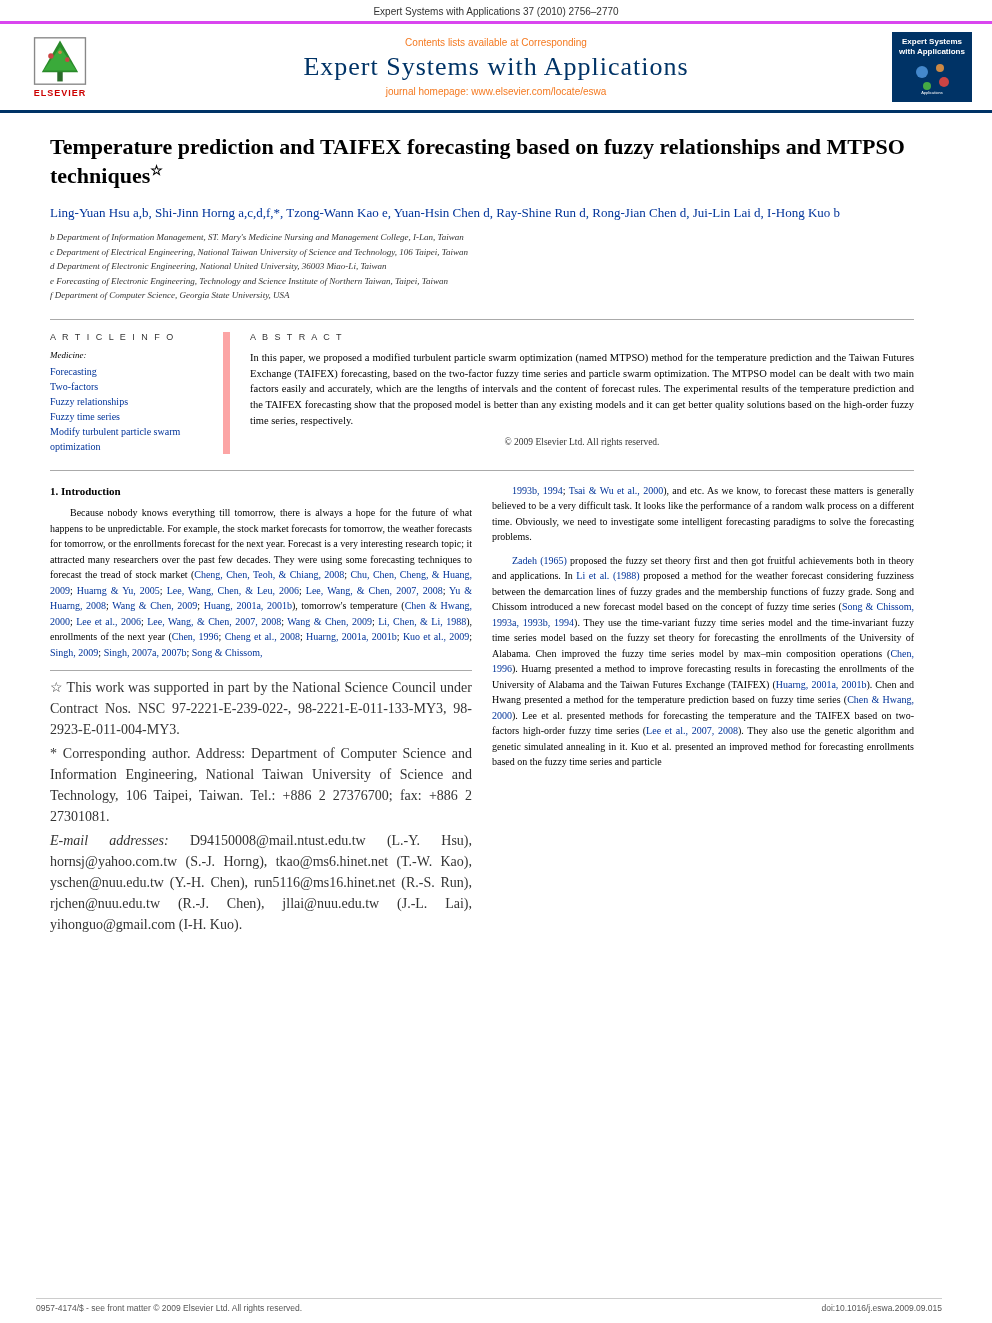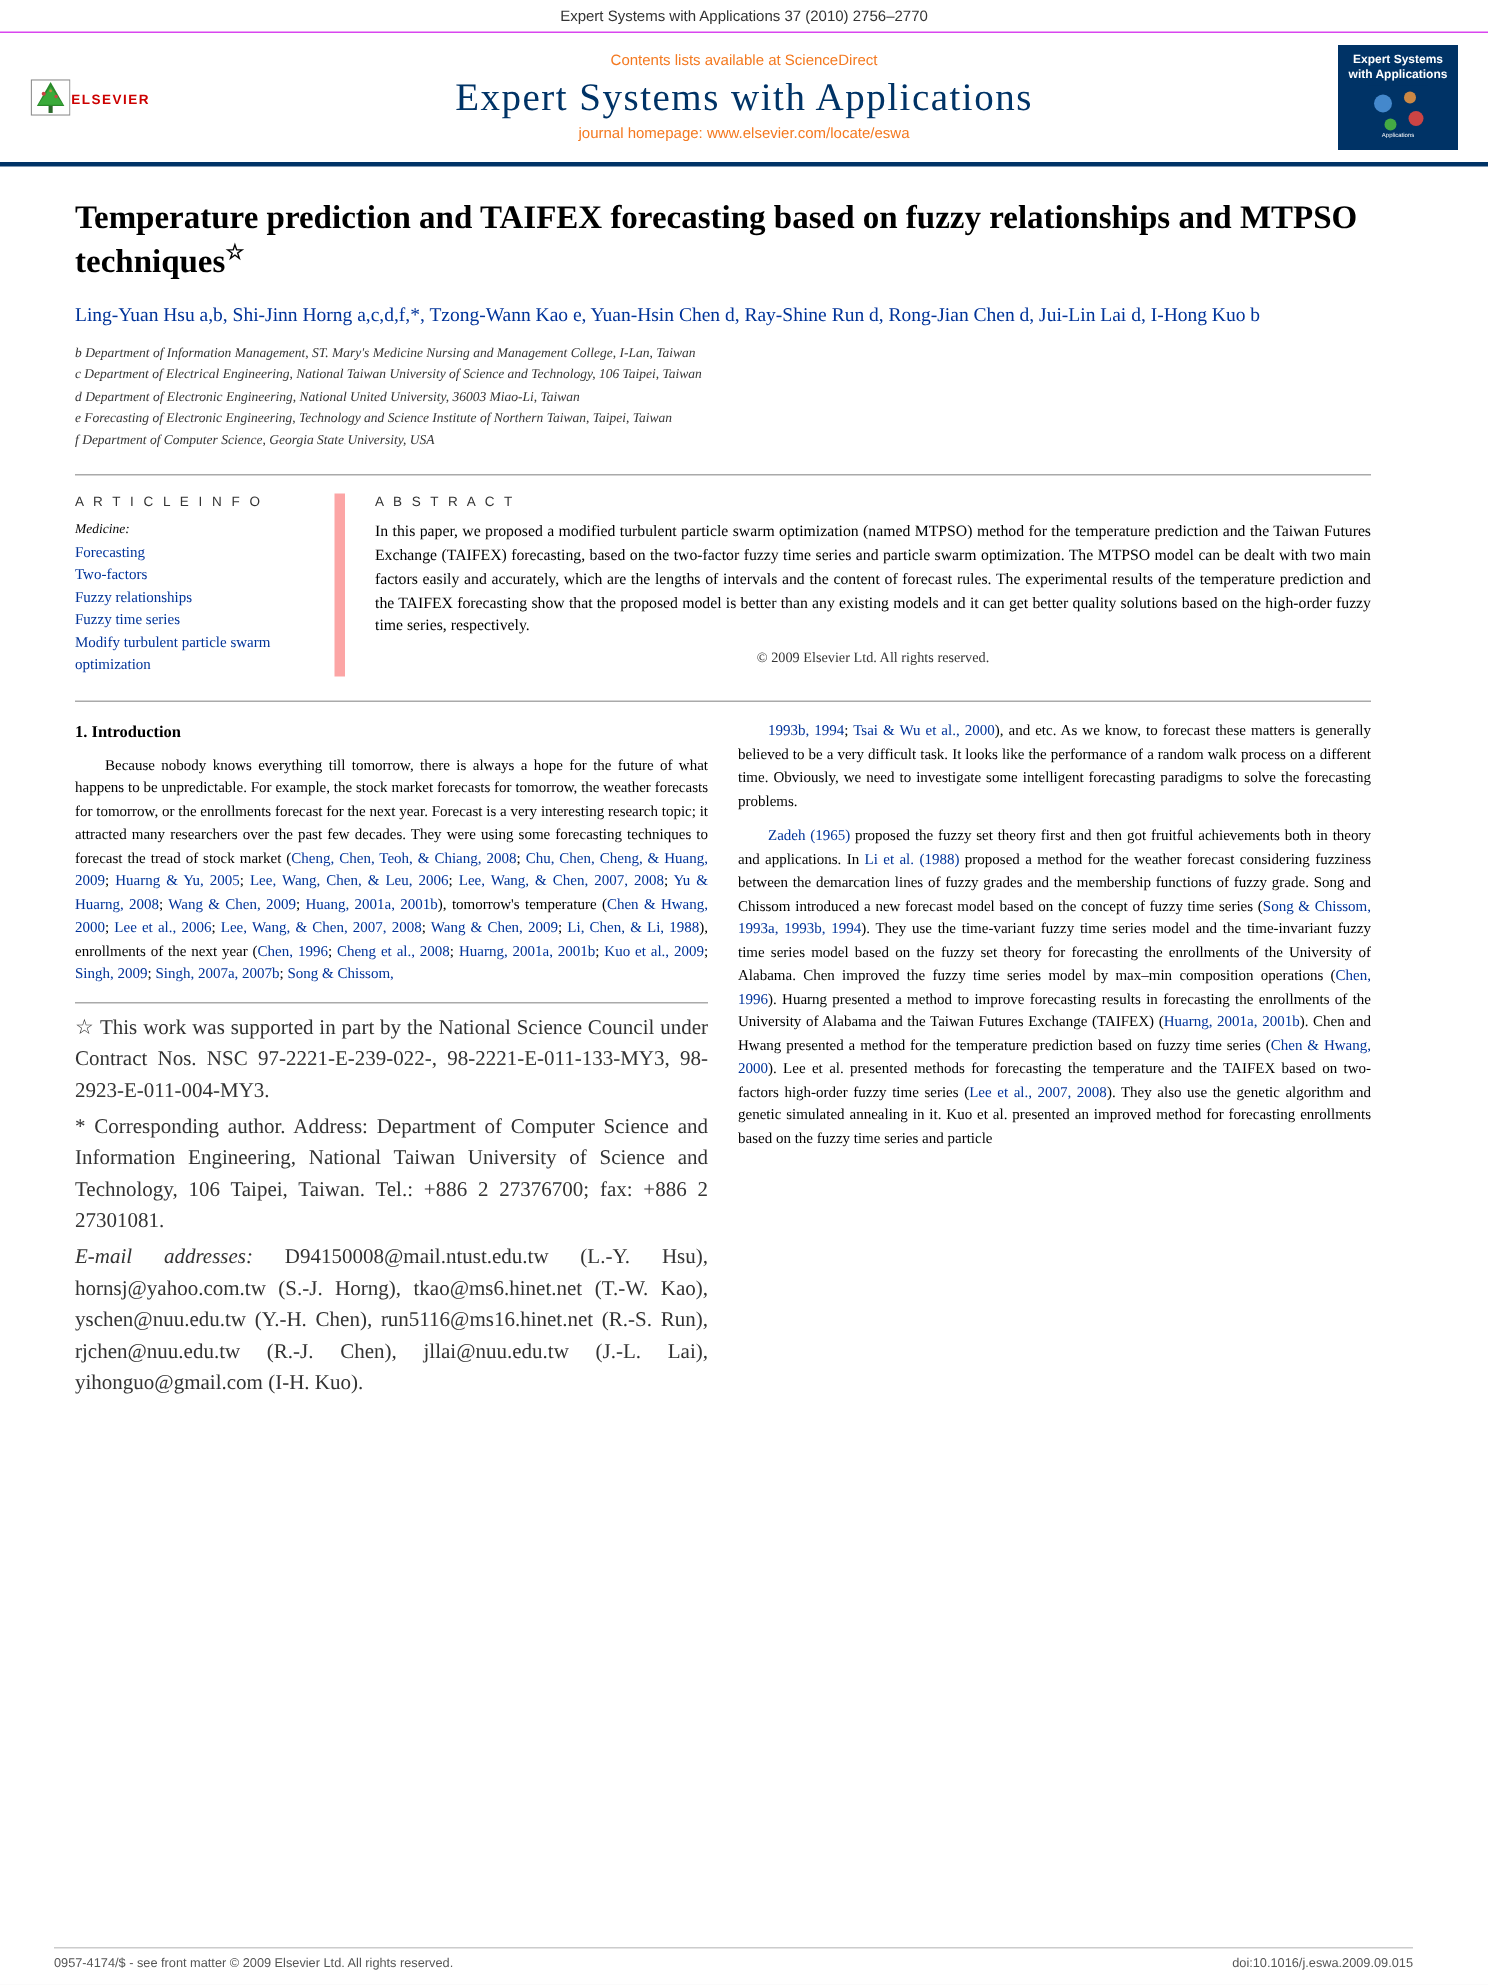--- a/index.html
+++ b/index.html
@@ -17,35 +17,35 @@
       background: #fff;
       padding: 0;
       position: relative;
     }
     
     .journal-top-bar {
       text-align: center;
       font-size: 10px;
       color: #333;
       padding: 6px 0 4px;
-      border-bottom: 1px solid #d946ef;
+      border-bottom: 3px solid #d946ef;
       font-family: Arial, sans-serif;
     }
     
     .journal-header {
       display: flex;
       align-items: center;
       border-bottom: 3px solid #003366;
       padding: 8px 20px;
       gap: 10px;
     }
     .elsevier-logo {
       width: 80px;
       display: flex;
-      flex-direction: row;
+      flex-direction: column;
       align-items: center;
     }
     .elsevier-tree {
       width: 60px;
       height: 50px;
     }
     .elsevier-text {
       font-size: 9px;
       font-family: Arial, sans-serif;
       color: #cc0000;
@@ -282,21 +282,21 @@
         <circle cx="30" cy="18" r="2" fill="#cc8844"></circle>
 
         <rect x="2" y="2" width="56" height="51" fill="none" stroke="#888" stroke-width="1.5"></rect>
       </svg>
       <div class="elsevier-text">ELSEVIER</div>
     </div>
 
     <div class="journal-center">
       <div class="sciencedirect-link">
         <span>Contents lists available at</span>
-        <span style="color:#f47920;">ScienceDirect</span>
+        <span style="color:#f47920;">Corresponding</span>
       </div>
       <div class="journal-title-main">Expert Systems with Applications</div>
       <div class="journal-homepage">
         <span>journal homepage: www.elsevier.com/locate/</span><span style="color:#f47920;">eswa</span>
       </div>
     </div>
 
     <div class="journal-logo-right">
       <div style="font-size:7px; line-height:1.3; text-align:center; padding:2px;">
         <div style="font-weight:bold; font-size:8px;">Expert Systems with Applications</div>

